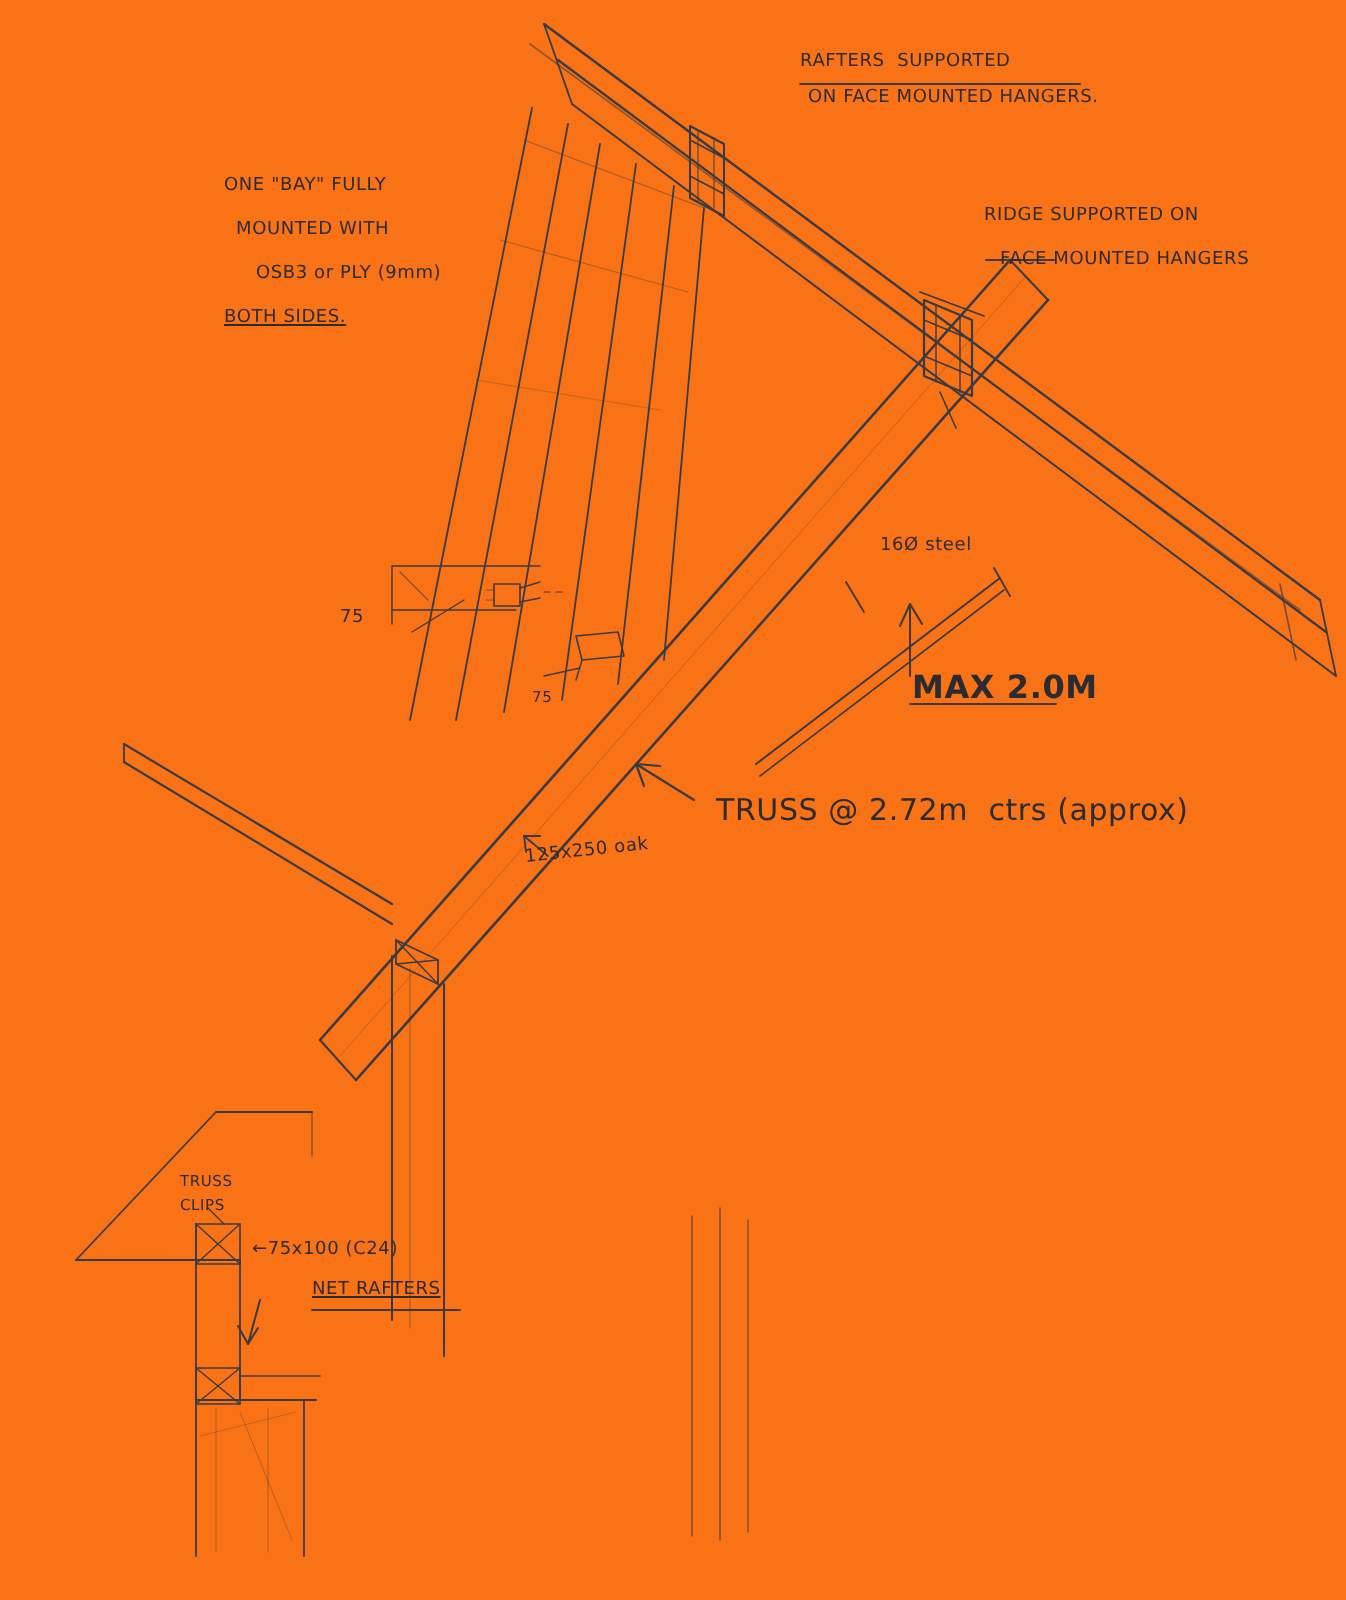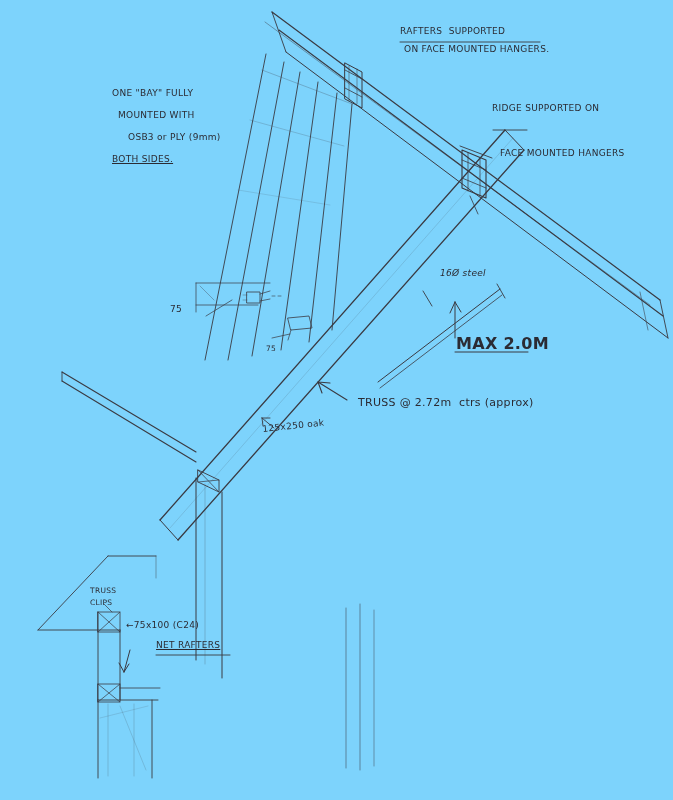--- a/index.html
+++ b/index.html
@@ -7,21 +7,21 @@
     padding: 0;
     background: #ffffff;
   }
   body {
     font-family: "Liberation Sans", sans-serif;
   }
   #sheet {
     position: relative;
     width: 673px;
     height: 800px;
-    background: #7dd3fc;
+    background: #f97316;
     overflow: hidden;
   }
   #sketch-svg {
     position: absolute;
     left: 0;
     top: 0;
     width: 673px;
     height: 800px;
   }
   .anno {
@@ -34,21 +34,21 @@
     transform-origin: left top;
     pointer-events: auto;
   }
   .hand {
     font-family: "DejaVu Sans", sans-serif;
     font-weight: 400;
   }
   .u { text-decoration: underline; }
   .small { font-size: 9px; }
   .xsmall { font-size: 7.5px; }
-  .med { font-size: 11px; }
+  .med { font-size: 15px; }
   .big { font-size: 16px; }
 </style>
 </head>
 <body>
 
 <div id="sheet">
 
   <svg id="sketch-svg" viewBox="0 0 673 800">
     <g fill="none" stroke="#3a3a42" stroke-width="1.1" stroke-linecap="round" stroke-linejoin="round">
 
@@ -170,23 +170,23 @@
 
   <div class="anno hand small" style="left:400px; top:26px;">RAFTERS  SUPPORTED</div>
   <div class="anno hand small" style="left:404px; top:44px;">ON FACE MOUNTED HANGERS.</div>
 
   <div class="anno hand small" style="left:112px; top:88px;">ONE "BAY" FULLY</div>
   <div class="anno hand small" style="left:118px; top:110px;">MOUNTED WITH</div>
   <div class="anno hand small" style="left:112px; top:132px;margin-left:16px;">OSB3 or PLY (9mm)</div>
   <div class="anno hand small" style="left:112px; top:154px;text-decoration:underline;">BOTH SIDES.</div>
 
   <div class="anno hand small" style="left:492px; top:103px;">RIDGE SUPPORTED ON</div>
-  <div class="anno hand small" style="left:500px; top:148px;">FACE MOUNTED HANGERS</div>
+  <div class="anno hand small" style="left:500px; top:125px;">FACE MOUNTED HANGERS</div>
 
-  <div class="anno hand small" style="left:440px; top:268px;font-style:italic;">16Ø steel</div>
+  <div class="anno hand small" style="left:440px; top:268px;">16Ø steel</div>
   <div class="anno hand big" style="left:456px; top:334px; font-weight:bold;">MAX 2.0M</div>
 
   <div class="anno hand med" style="left:358px; top:396px;">TRUSS @ 2.72m  ctrs (approx)</div>
   <div class="anno hand small" style="left:262px; top:424px; transform:rotate(-6deg);">125x250 oak</div>
 
   <div class="anno hand small" style="left:170px; top:304px;">75</div>
   <div class="anno hand xsmall" style="left:266px; top:344px;">75</div>
 
   <div class="anno hand xsmall" style="left:90px; top:586px;">TRUSS</div>
   <div class="anno hand xsmall" style="left:90px; top:598px;">CLIPS</div>

